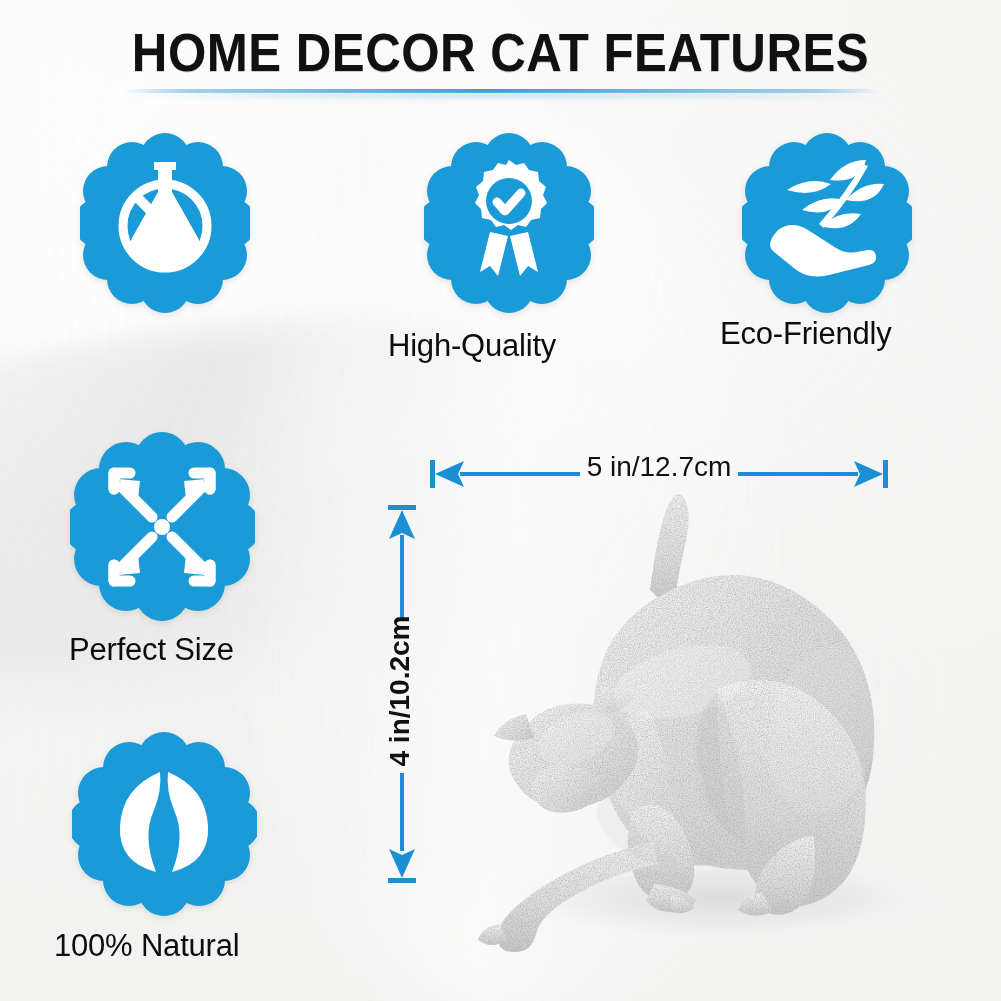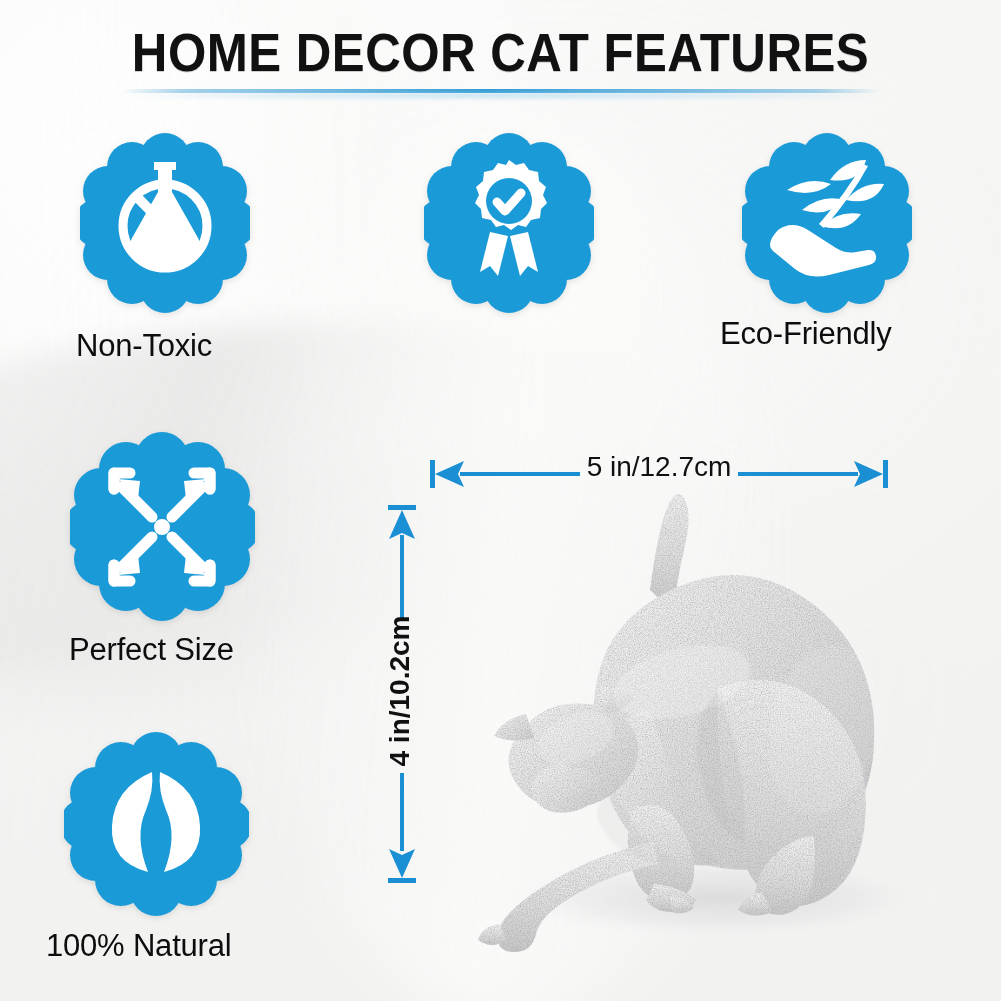--- a/index.html
+++ b/index.html
@@ -163,21 +163,20 @@
           <circle cx="85" cy="98" r="42"></circle>
         </g>
         <g stroke="#ffffff" stroke-width="10" stroke-linecap="butt">
           <line x1="56" y1="68" x2="115" y2="128"></line>
         </g>
         <g fill="#1b9ad8">
           <rect x="50" y="62" width="72" height="0"></rect>
         </g>
       </svg>
     </div>
-    <div class="feature-label" style="left:-4px;top:200px;">Non-Toxic</div>
   </div>
 
   <div class="feature" style="left:424px;top:128px;">
     <div class="badge">
       <svg viewBox="0 0 170 190" xmlns="http://www.w3.org/2000/svg">
         <g fill="#1b9ad8">
           <circle cx="85" cy="30" r="25"></circle>
             <circle cx="118" cy="39" r="25"></circle>
           <circle cx="142" cy="63" r="25"></circle>
             <circle cx="151" cy="95" r="25"></circle>
@@ -198,20 +197,21 @@
         </g>
 
         <g fill="#ffffff">
           <path d="M85 32
             l7 5 8-2 5 7 9 2 1 9 7 6-3 8 4 8-6 6-1 9-9 2-5 7-8-2-7 5-7-5-8 2-5-7-9-2-1-9-6-6 4-8-3-8 7-6 1-9 9-2 5-7 8 2z"></path>
         </g>
         <circle cx="85" cy="73" r="23" fill="#1b9ad8"></circle>
         <path d="M73 74 l8 9 16-18" fill="none" stroke="#ffffff" stroke-width="9" stroke-linecap="round" stroke-linejoin="round"></path>
       </svg>
     </div>
+    <div class="feature-label" style="left:-36px;top:200px;">High-Quality</div>
   </div>
 
   <div class="feature" style="left:742px;top:128px;">
     <div class="badge">
       <svg viewBox="0 0 170 190" xmlns="http://www.w3.org/2000/svg">
         <g fill="#1b9ad8">
           <circle cx="85" cy="30" r="25"></circle>
             <circle cx="118" cy="39" r="25"></circle>
           <circle cx="142" cy="63" r="25"></circle>
             <circle cx="151" cy="95" r="25"></circle>
@@ -284,21 +284,21 @@
           <path d="M136 52 l-22 2 2 18 z"></path>
           <path d="M48 148 l22-2 -2-18 z"></path>
           <path d="M136 148 l-22-2 2-18 z"></path>
           <circle cx="92" cy="100" r="8"></circle>
         </g>
       </svg>
     </div>
     <div class="feature-label" style="left:-1px;top:205px;">Perfect Size</div>
   </div>
 
-  <div class="feature" style="left:64px;top:728px;text-align:right;">
+  <div class="feature" style="left:72px;top:728px;text-align:right;">
     <div class="badge" style="width:185px;height:190px;">
       <svg viewBox="0 0 185 190" xmlns="http://www.w3.org/2000/svg">
         <g fill="#1b9ad8">
           <circle cx="92" cy="30" r="26"></circle>
             <circle cx="127" cy="40" r="26"></circle>
           <circle cx="152" cy="65" r="26"></circle>
             <circle cx="162" cy="96" r="26"></circle>
           <circle cx="152" cy="127" r="26"></circle>
             <circle cx="127" cy="152" r="26"></circle>
           <circle cx="92" cy="162" r="26"></circle>

